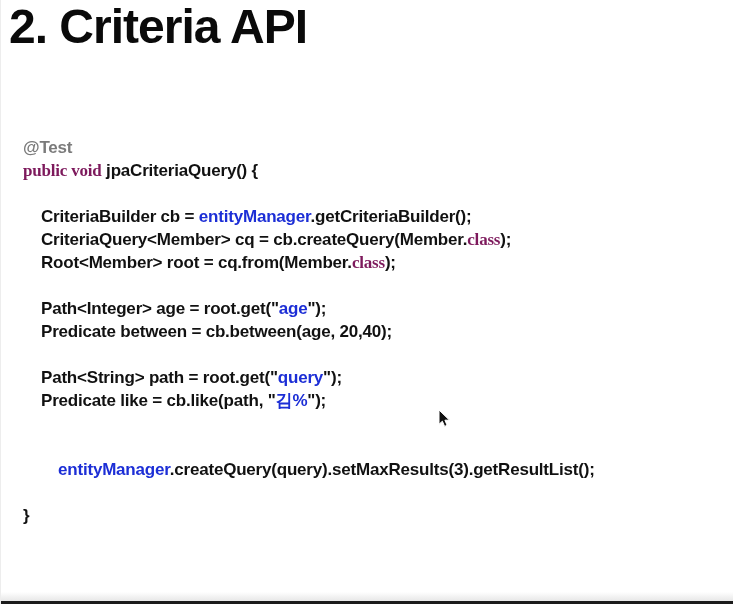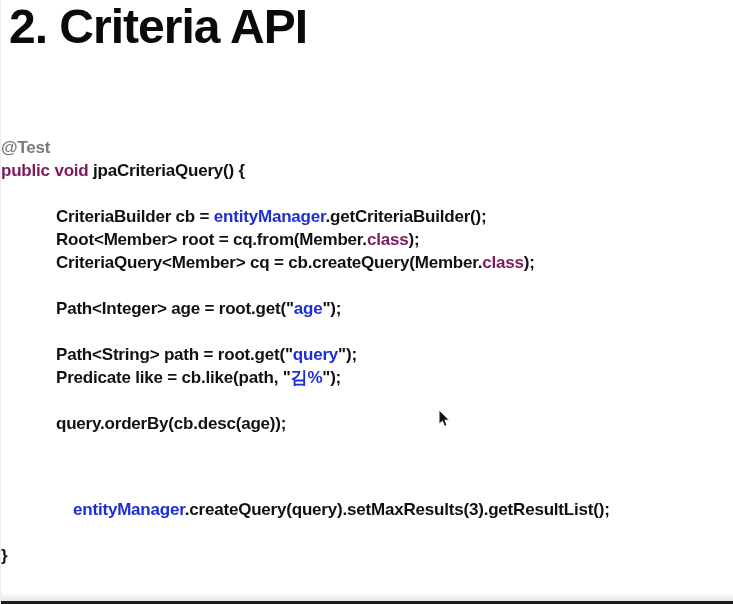--- a/index.html
+++ b/index.html
@@ -31,26 +31,27 @@
     top: 136px;
     width: 733px;
   }
   .code-line {
     height: 23px;
     font-size: 17px;
     line-height: 23px;
     font-weight: bold;
     white-space: pre;
     color: var(--c-plain, #111111);
+    padding-left: 22px;
     letter-spacing: -0.2px;
   }
-  .indent-1 { padding-left: 55px; }
-  .indent-2 { padding-left: 72px; margin-top: 40px; }
+  .indent-1 { padding-left: 40px; }
+  .indent-2 { padding-left: 57px; }
   .tok-plain   { color: var(--c-plain, #111111); }
-  .tok-keyword { color: var(--c-keyword, #7d195c); }
+  .tok-keyword { color: var(--c-keyword, #7d195c); font-family: Liberation Serif, serif; }
   .tok-ref     { color: var(--c-ref, #1c2ed6); }
   .tok-ann     { color: var(--c-ann, #7b7b7b); }
   .cursor-icon {
     position: absolute;
     left: 437px;
     top: 409px;
     width: 13px;
     height: 19px;
   }
   .bottom-fade {
@@ -73,29 +74,29 @@
 </head>
 <body>
 
 <h1 class="page-title">2. Criteria API</h1>
 
 <div class="code-block">
     <div class="code-line indent-0"><span class="tok-ann">@Test</span></div>
     <div class="code-line indent-0"><span class="tok-keyword">public void</span><span class="tok-plain"> jpaCriteriaQuery() {</span></div>
     <div class="code-line indent-0">&nbsp;</div>
     <div class="code-line indent-1"><span class="tok-plain">CriteriaBuilder cb = </span><span class="tok-ref">entityManager</span><span class="tok-plain">.getCriteriaBuilder();</span></div>
+    <div class="code-line indent-1"><span class="tok-plain">CriteriaQuery&lt;Member&gt; cq = cb.createQuery(Member.</span><span class="tok-keyword">class</span><span class="tok-plain">);</span></div>
     <div class="code-line indent-1"><span class="tok-plain">Root&lt;Member&gt; root = cq.from(Member.</span><span class="tok-keyword">class</span><span class="tok-plain">);</span></div>
-    <div class="code-line indent-1"><span class="tok-plain">CriteriaQuery&lt;Member&gt; cq = cb.createQuery(Member.</span><span class="tok-keyword">class</span><span class="tok-plain">);</span></div>
     <div class="code-line indent-0">&nbsp;</div>
     <div class="code-line indent-1"><span class="tok-plain">Path&lt;Integer&gt; age = root.get("</span><span class="tok-ref">age</span><span class="tok-plain">");</span></div>
+    <div class="code-line indent-1"><span class="tok-plain">Predicate between = cb.between(age, 20,40);</span></div>
     <div class="code-line indent-0">&nbsp;</div>
     <div class="code-line indent-1"><span class="tok-plain">Path&lt;String&gt; path = root.get("</span><span class="tok-ref">query</span><span class="tok-plain">");</span></div>
     <div class="code-line indent-1"><span class="tok-plain">Predicate like = cb.like(path, "</span><span class="tok-ref">김%</span><span class="tok-plain">");</span></div>
     <div class="code-line indent-0">&nbsp;</div>
-    <div class="code-line indent-1"><span class="tok-plain">query.orderBy(cb.desc(age));</span></div>
     <div class="code-line indent-0">&nbsp;</div>
     <div class="code-line indent-2"><span class="tok-ref">entityManager</span><span class="tok-plain">.createQuery(query).setMaxResults(3).getResultList();</span></div>
     <div class="code-line indent-0">&nbsp;</div>
     <div class="code-line indent-0"><span class="tok-plain">}</span></div>
   </div>
 
 <svg class="cursor-icon" viewBox="0 0 13 19" xmlns="http://www.w3.org/2000/svg">
   <path d="M1 1 L1 15.2 L4.4 12.2 L6.6 17.4 L9.1 16.3 L6.9 11.2 L11.4 11.1 Z" fill="#111111" stroke="#ffffff" stroke-width="1"></path>
 </svg>
 

